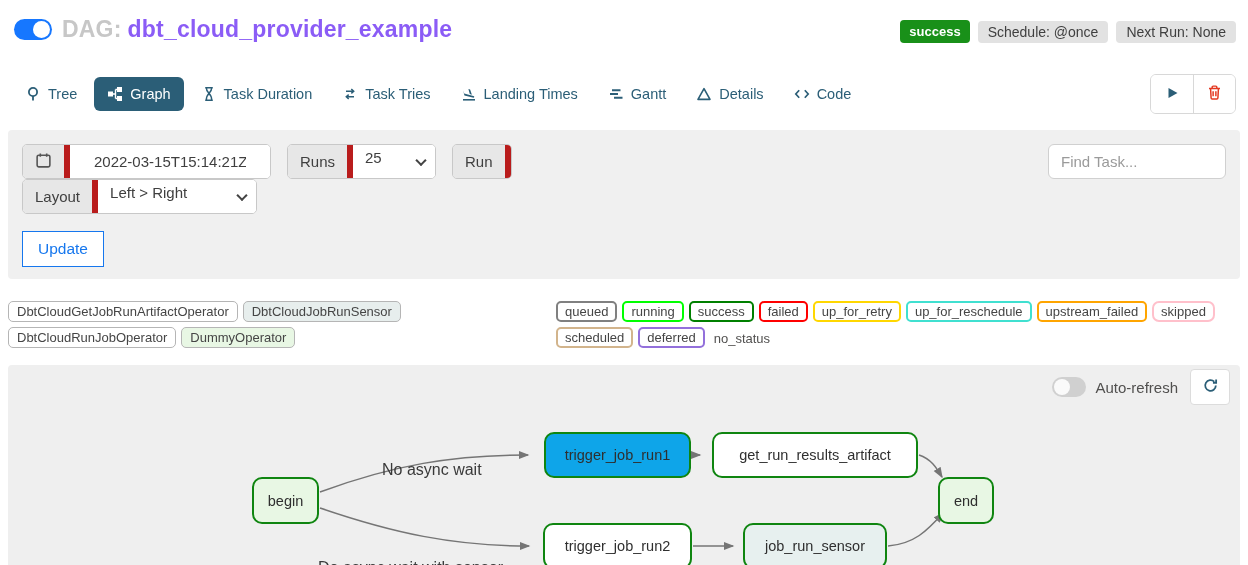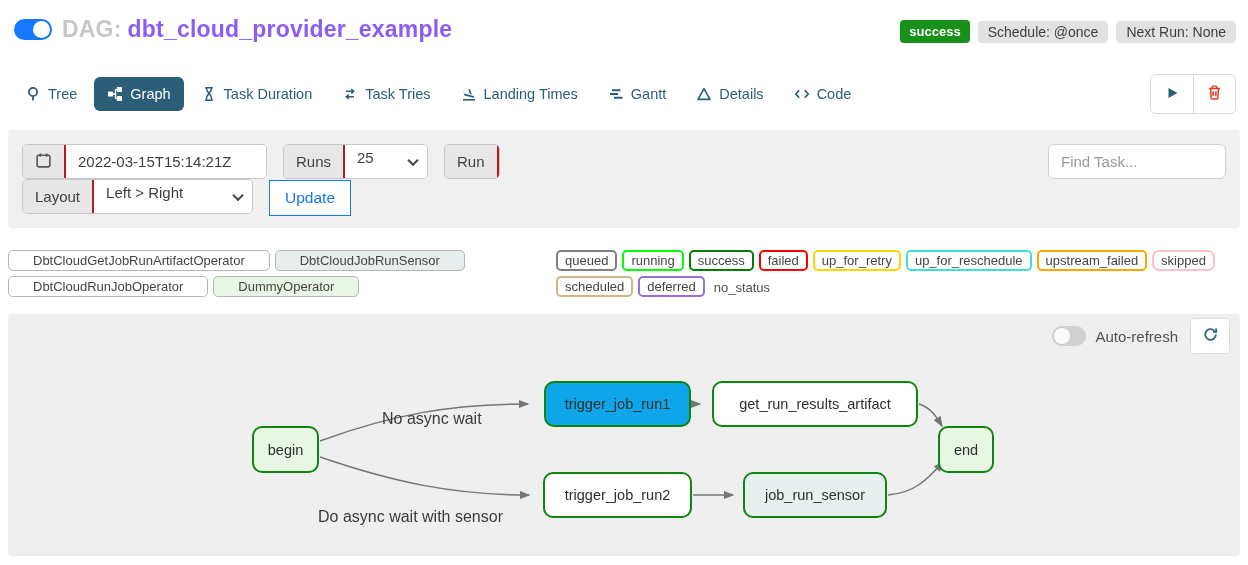--- a/index.html
+++ b/index.html
@@ -25,39 +25,39 @@
   .tab { display:flex; align-items:center; gap:7px; padding:9px 13px; border-radius:6px;
          color:#2b5e77; font-size:14.5px; font-weight:500; cursor:pointer; white-space:nowrap; }
   .tab.active { background:#2b5e77; color:#fff; }
   .tab svg { display:block; }
   .tab-actions { margin-left:auto; display:flex; background:#fff; border:1px solid #d8d8d8; border-radius:6px; overflow:hidden; }
   .tab-action { width:42px; height:38px; display:flex; align-items:center; justify-content:center; cursor:pointer; background:#fff; border:none; }
   .tab-action + .tab-action { border-left:1px solid #d8d8d8; }
   
   .filter-panel { position:relative; margin:16px 8px 0; background:#f0f0f0; border-radius:4px; padding:14px 14px 12px; }
   .frow { display:flex; align-items:flex-start; gap:16px; }
-  .frow + .frow { margin-top:0px; }
+  .frow + .frow { margin-top:0px;flex-direction:column; }
   .igroup { display:inline-flex; align-items:stretch; height:35px; background:#fff; border:1px solid #c8c8c8; border-radius:5px; overflow:hidden; }
-  .iaddon { background:#e7e7e7; padding:0 12px; display:flex; align-items:center; gap:8px; font-size:15px; color:#3f3f3f; border-right:2px solid #b91c1c; }
-  .itext { border:none; outline:none; padding:0 12px; font-size:15px; color:#3f3f3f; font-family:inherit; background:#fff; }
+  .iaddon { background:#e7e7e7; padding:0 12px; display:flex; align-items:center; gap:8px; font-size:15px; color:#3f3f3f; border-right:6px solid #b91c1c; }
+  .itext { border:none; outline:none; padding:0 24px; font-size:15px; color:#3f3f3f; font-family:inherit; background:#fff; }
   .select-wrap { position:relative; display:flex; align-items:stretch; background:#fff; }
   .select-wrap select { appearance:none; -webkit-appearance:none; border:none; outline:none; background:#fff;
         padding:0 28px 8px 12px; font-size:15px; color:#3f3f3f; font-family:inherit; width:100%; }
   .select-wrap .chev { position:absolute; right:10px; top:50%; width:8px; height:8px; border-right:2px solid #444; border-bottom:2px solid #444;
         transform:translateY(-70%) rotate(45deg); pointer-events:none; }
   .find-task { position:absolute; top:14px; right:14px; width:178px; height:35px; border:1px solid #d0d0d0; border-radius:6px;
         padding:0 12px; font-size:15px; font-family:inherit; color:#3f3f3f; background:#fff; outline:none; }
   .find-task::placeholder { color:#9a9a9a; }
   .update-btn { height:36px; margin-top:1px; padding:0 15px; background:#fff; border:1.5px solid #1677ee; color:#1677ee;
         border-radius:0; font-size:15.5px; font-weight:500; font-family:inherit; cursor:pointer; }
   
   .legend { display:flex; align-items:flex-start; margin:20px 8px 0; }
   .legend-ops { width:548px; display:flex; flex-wrap:wrap; }
   .legend-stats { flex:1; display:flex; flex-wrap:wrap; align-items:center; }
-  .chip { display:inline-block; margin:2px 5px 3px 0; padding:2px 24px; font-size:13px; color:#454545;
+  .chip { display:inline-block; margin:2px 5px 3px 0; padding:2px 8px; font-size:13px; color:#454545;
           background:#fff; border:1.5px solid #b5b5b5; border-radius:5px; cursor:pointer; white-space:nowrap; }
   .chip.status { border-width:2px; padding:1px 7px; }
   .no-status { font-size:13px; color:#51504f; margin-left:4px; }
   
   .graph-panel { position:relative; margin:14px 8px 0; height:242px; background:#efefef; border-radius:4px; }
   .edges { position:absolute; left:0; top:0; }
   .node { position:absolute; display:flex; align-items:center; justify-content:center;
           border:2.5px solid #0f8510; border-radius:10px; font-size:14.5px; color:#2f2f2f; cursor:pointer; background:#fff; }
   .edge-label { position:absolute; font-size:16px; color:#3a3a3a; white-space:nowrap; }
   .auto-refresh { position:absolute; top:12px; right:62px; display:flex; align-items:center; gap:9px; }

